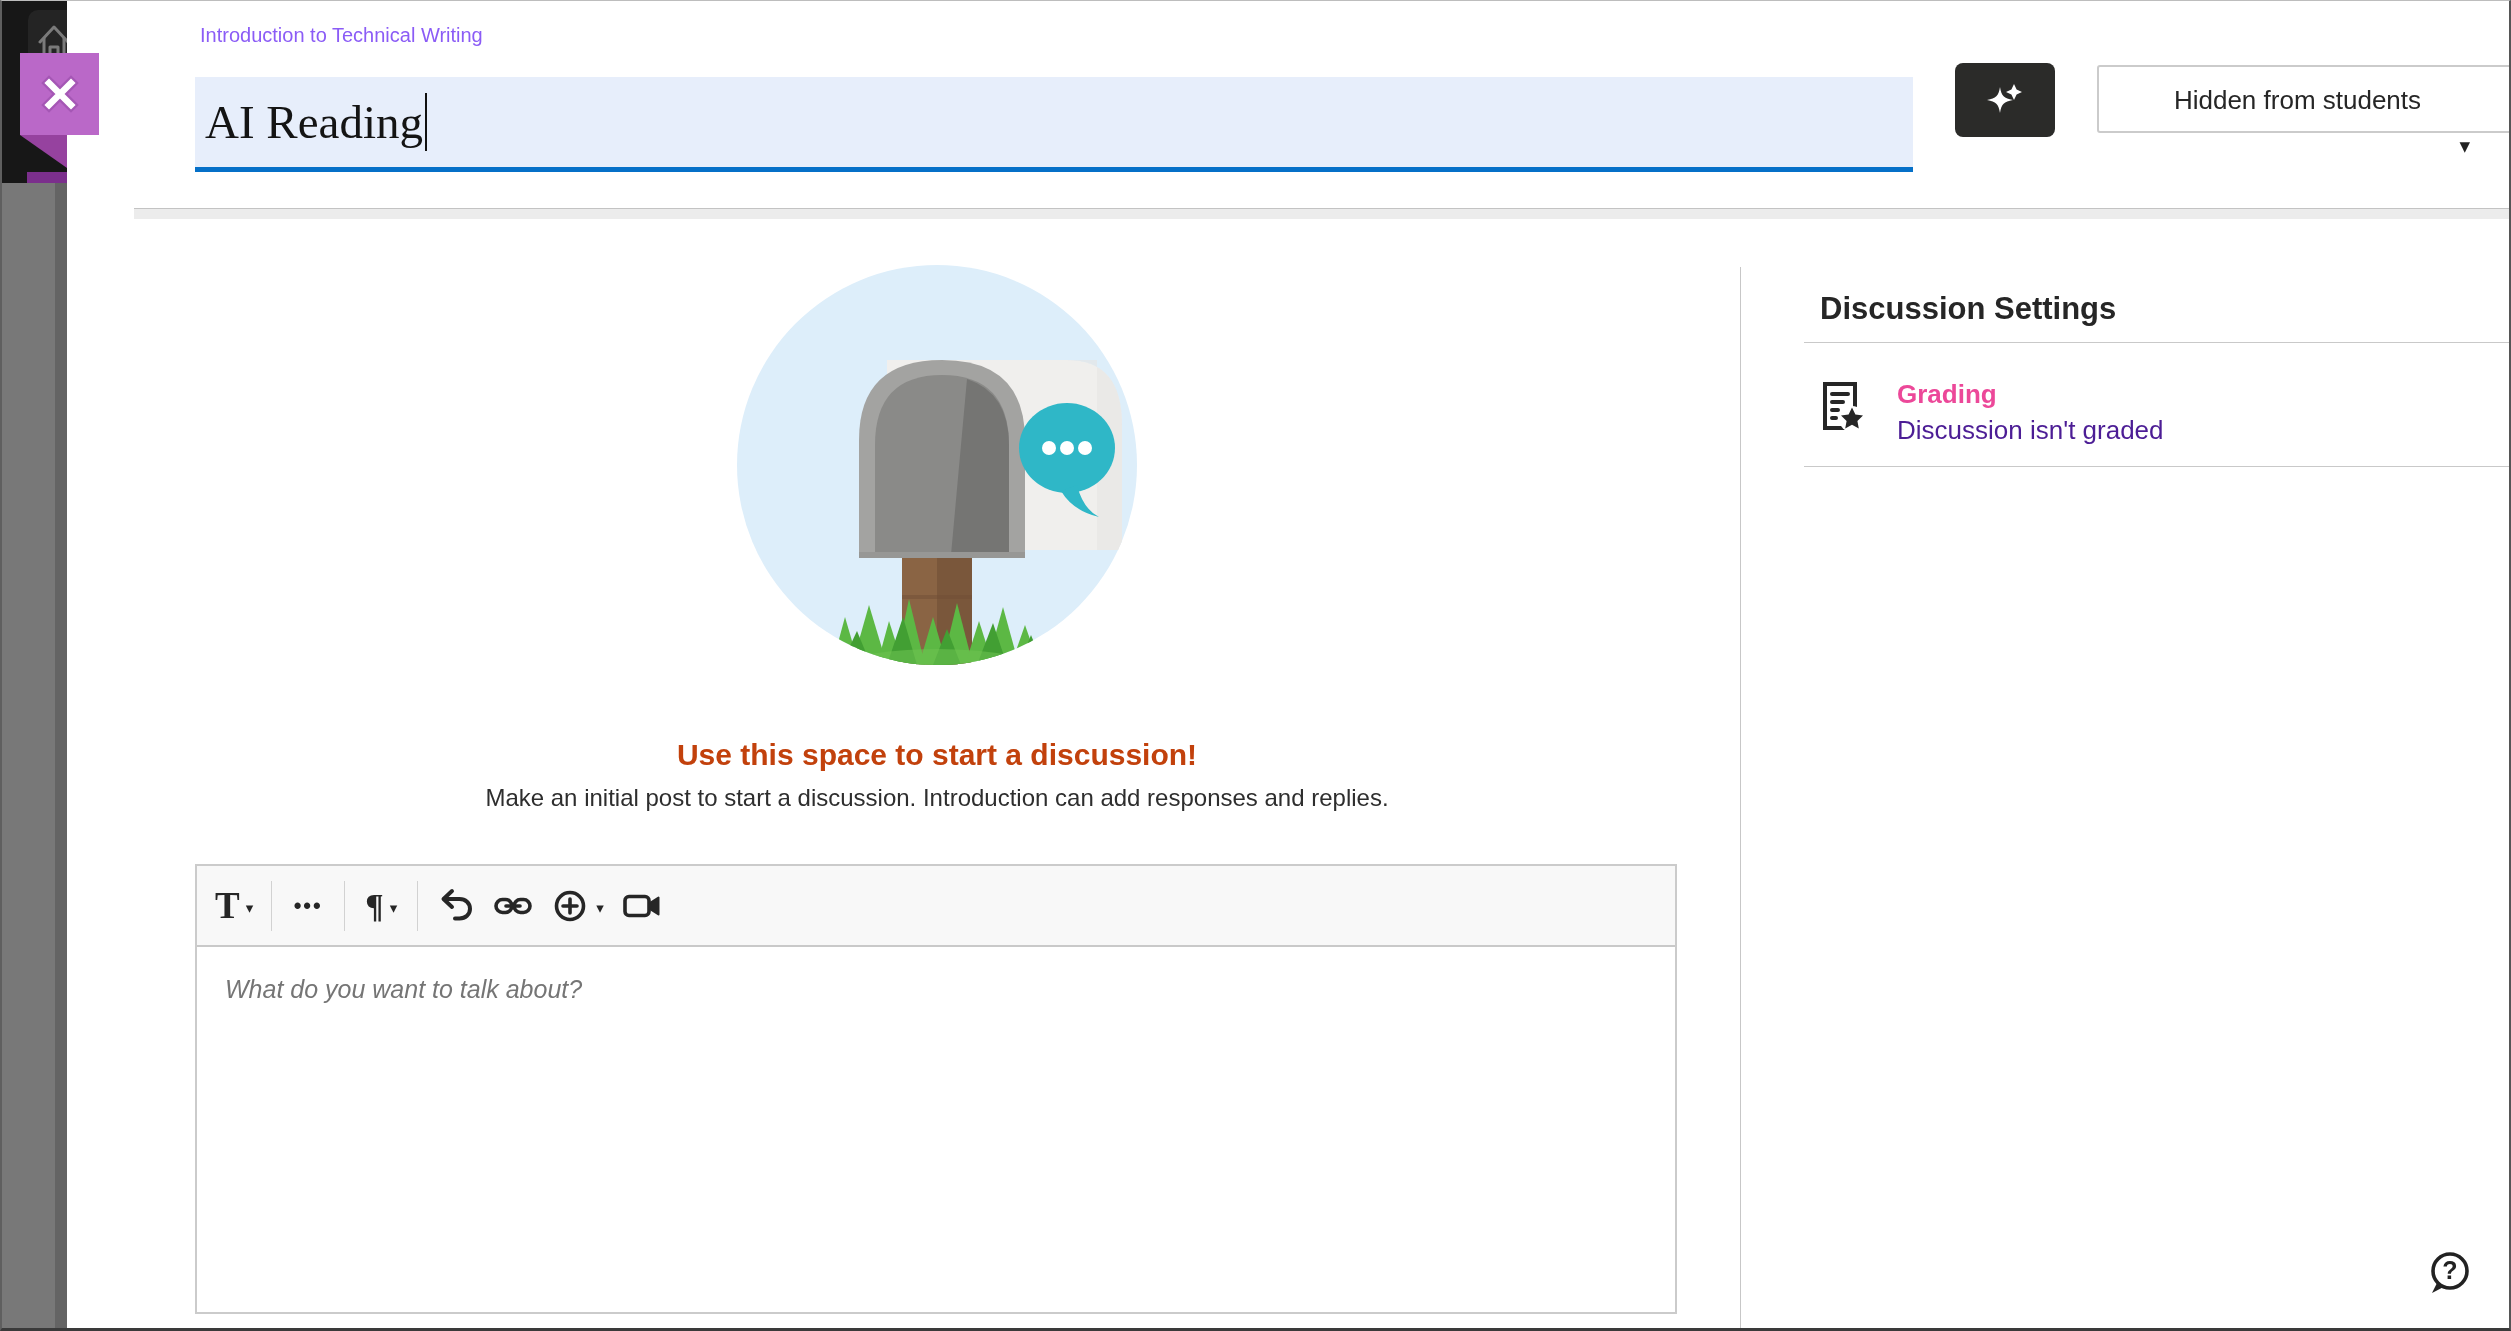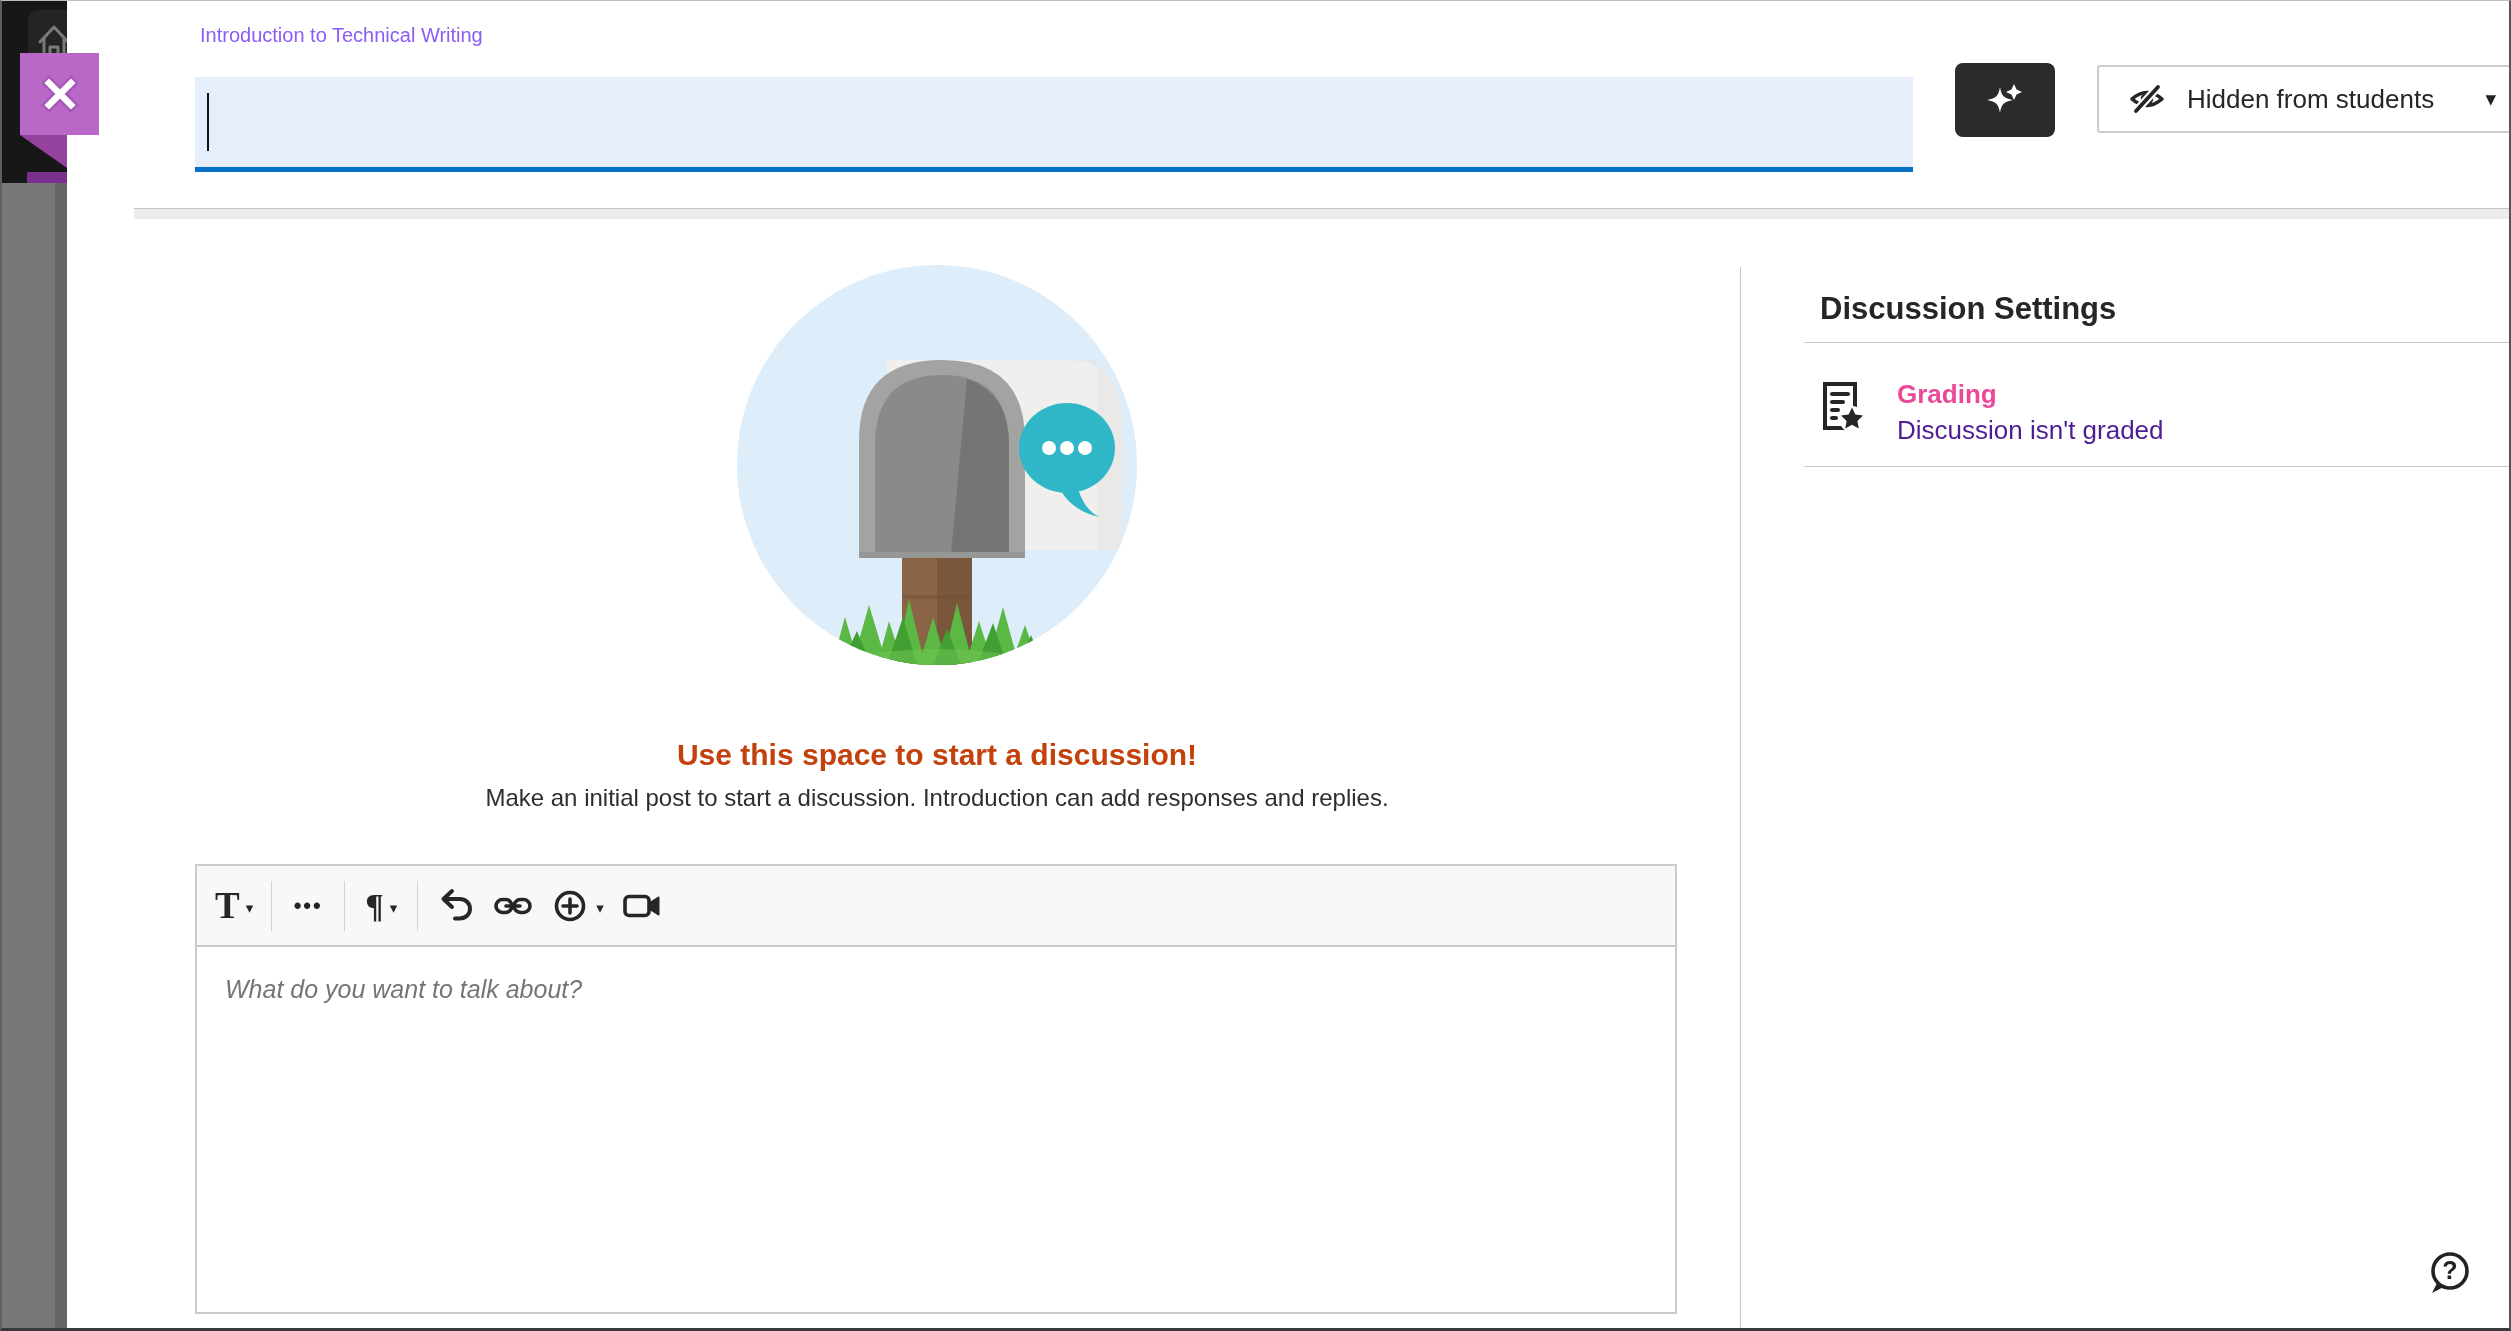--- a/index.html
+++ b/index.html
@@ -29,21 +29,21 @@
   .panel{position:absolute;left:67px;top:0;right:0;height:100%;background:#ffffff;}
   .breadcrumb{position:absolute;left:133px;top:24px;font-size:20px;color:#8b5cf6;}
   .title-input{position:absolute;left:128px;top:77px;width:1708px;height:90px;background:var(--title-input-bg);
     border:none;border-bottom:5px solid var(--title-input-border);padding:0 0 0 10px;display:flex;align-items:center;}
   .title-text{font-family:"Liberation Serif","DejaVu Serif",serif;font-size:47px;color:#141414;line-height:90px;}
   .caret-line{display:inline-block;width:2px;height:58px;background:#111;margin-left:2px;}
   .ai-btn{position:absolute;left:1888px;top:63px;width:100px;height:74px;background:var(--dark-button-bg);
     border:none;border-radius:8px;cursor:pointer;display:flex;align-items:center;justify-content:center;}
   .visibility-btn{position:absolute;left:2030px;top:65px;width:415px;height:68px;background:#fff;
     border:2px solid #cbcbcb;border-radius:3px;cursor:pointer;display:flex;align-items:center;gap:18px;
-    padding:0 14px 0 26px;box-sizing:border-box;font-size:26px;color:#262626;font-family:inherit;}
+    padding:0 40px 0 26px;box-sizing:border-box;font-size:26px;color:#262626;font-family:inherit;flex-direction:column;}
   .visibility-label{flex:0 0 auto;}
   .dd-caret{margin-left:auto;font-size:21px;color:#222;}
   .header-band{position:absolute;left:67px;right:0;top:208px;height:11px;background:#ececec;border-top:1px solid #c3c3c3;box-sizing:border-box;}
 
   
   .mailbox{position:absolute;left:670px;top:265px;}
   .es-heading{position:absolute;left:67px;width:1606px;top:738px;text-align:center;font-size:30px;font-weight:bold;color:#c2410c;}
   .es-subtitle{position:absolute;left:67px;width:1606px;top:784px;text-align:center;font-size:24px;color:#2e2e2e;}
 
   
@@ -95,20 +95,21 @@
   </svg>
 </button>
 <div class="close-fold"></div>
 <div class="close-strip"></div>
 
 <div class="panel">
 
   <div class="breadcrumb">Introduction to Technical Writing</div>
 
   <div class="title-input" role="textbox">
+    <span class="title-text">AI Reading</span>
     <span class="caret-line"></span>
   </div>
 
   <button class="ai-btn">
     <svg width="44" height="44" viewBox="0 0 44 44">
       <path d="M17 9 C18.6 18.2 20.8 20.4 30 22 C20.8 23.6 18.6 25.8 17 35 C15.4 25.8 13.2 23.6 4 22 C13.2 20.4 15.4 18.2 17 9 Z" fill="#ffffff"></path>
       <path d="M31 6 L33.6 11.4 L39 14 L33.6 16.6 L31 22 L28.4 16.6 L23 14 L28.4 11.4 Z" fill="#ffffff"></path>
     </svg>
   </button>
 

